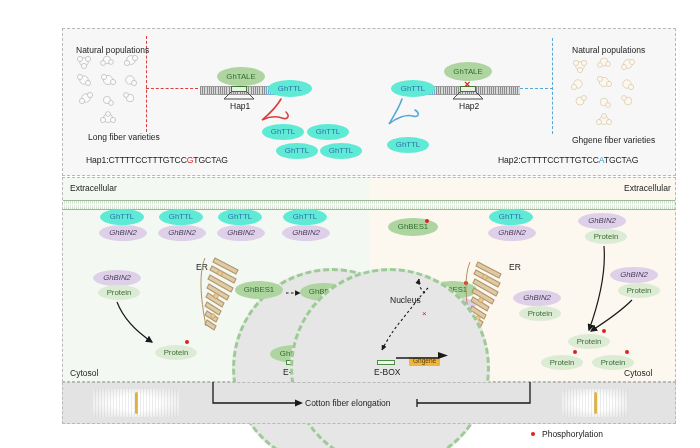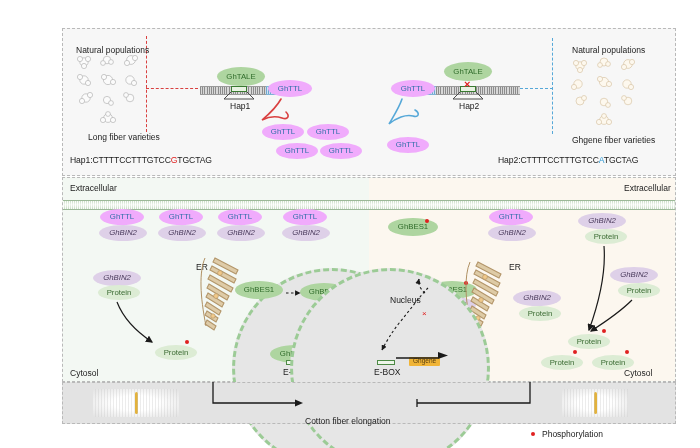--- a/index.html
+++ b/index.html
@@ -20,21 +20,21 @@
 
   
   .lbl{position:absolute;font-size:8.5px;color:#222;white-space:nowrap;line-height:1;}
   .seq{position:absolute;font-size:8.6px;color:#1a1a1a;white-space:nowrap;letter-spacing:-0.1px;}
   .seq .g{color:#e02020;}
   .seq .a{color:#2e9ad6;}
 
   
   .chip{position:absolute;display:flex;align-items:center;justify-content:center;
         border-radius:50%;font-size:7.8px;white-space:nowrap;line-height:1;}
-  .chip-blue{background:#f0abfc;color:#2f6fa8;}
+  .chip-blue{background:#5eead4;color:#2f6fa8;}
   .chip-green{background:#aed5a0;color:#2f6b2a;}
   .chip-greenpale{background:#dcecd4;color:#3b6b33;}
   .chip-purple{background:#ded0e8;color:#4a3a5c;font-style:italic;}
 
   
   .vdash-red{position:absolute;border-left:1px dashed #d94040;}
   .vdash-blue{position:absolute;border-left:1px dashed #56a8d8;}
   .hdash-red{position:absolute;border-top:1px dashed #d94040;}
   .hdash-blue{position:absolute;border-top:1px dashed #56a8d8;}
 
@@ -86,21 +86,21 @@
   <div class="abs" id="top-right-tint"></div>
 
   <div class="vdash-red" style="left:146px;top:36px;height:96px;"></div>
   <div class="hdash-red" style="left:146px;top:88px;width:52px;"></div>
 
   <div class="vdash-blue" style="left:552px;top:38px;height:96px;"></div>
   <div class="hdash-blue" style="left:520px;top:88px;width:33px;"></div>
 
   <div class="lbl" style="left:76px;top:46px;">Natural populations</div>
   <div class="lbl" style="left:88px;top:133px;">Long fiber varieties</div>
-  <div class="seq" style="left:70px;top:155px;"><span>Hap1:CTTTTCCTTTGTCC</span><span class="g">G</span><span>TGCTAG</span></div>
+  <div class="seq" style="left:86px;top:155px;"><span>Hap1:CTTTTCCTTTGTCC</span><span class="g">G</span><span>TGCTAG</span></div>
 
   <svg class="ov">
     <g stroke="#b4b4b4" stroke-width="0.7" fill="#fbfbfb">
       <g transform="translate(84,62)">
           <circle cx="0" cy="0" r="4.2"></circle>
           <circle cx="-4" cy="-3" r="2.6"></circle>
           <circle cx="4" cy="-3" r="2.6"></circle>
           <circle cx="0" cy="4" r="2.6"></circle>
         </g>
       <g transform="translate(84,80)">
@@ -395,21 +395,21 @@
     <path d="M632,300 C620,312 602,324 591,331" stroke="#1a1a1a" stroke-width="1.2" fill="none" marker-end="url(#ah)"></path>
   </svg>
 
   <div class="lbl" style="left:624px;top:369px;">Cytosol</div>
 
   <div class="panel" id="bot-panel"></div>
 
   <div class="fiber" style="left:93px;top:389px;width:86px;height:28px;"></div>
   <div class="fiber" style="left:562px;top:389px;width:66px;height:28px;"></div>
 
-  <div class="lbl" style="left:305px;top:399px;margin-top:18px;">Cotton fiber elongation</div>
+  <div class="lbl" style="left:305px;top:399px;">Cotton fiber elongation</div>
 
   <svg class="ov">
     <path d="M213,382 L213,403 L295,403" stroke="#1a1a1a" stroke-width="1.3" fill="none"></path>
     <path d="M295,403 L295,399.5 L303,403 L295,406.5 z" fill="#1a1a1a"></path>
     <path d="M530,382 L530,403 L417,403" stroke="#1a1a1a" stroke-width="1.3" fill="none"></path>
     <path d="M417,399 L417,407" stroke="#1a1a1a" stroke-width="1.3" fill="none"></path>
   </svg>
 
   <div class="leg-dot" style="left:531px;top:432px;"></div>
   <div class="lbl" style="left:542px;top:430px;">Phosphorylation</div>

